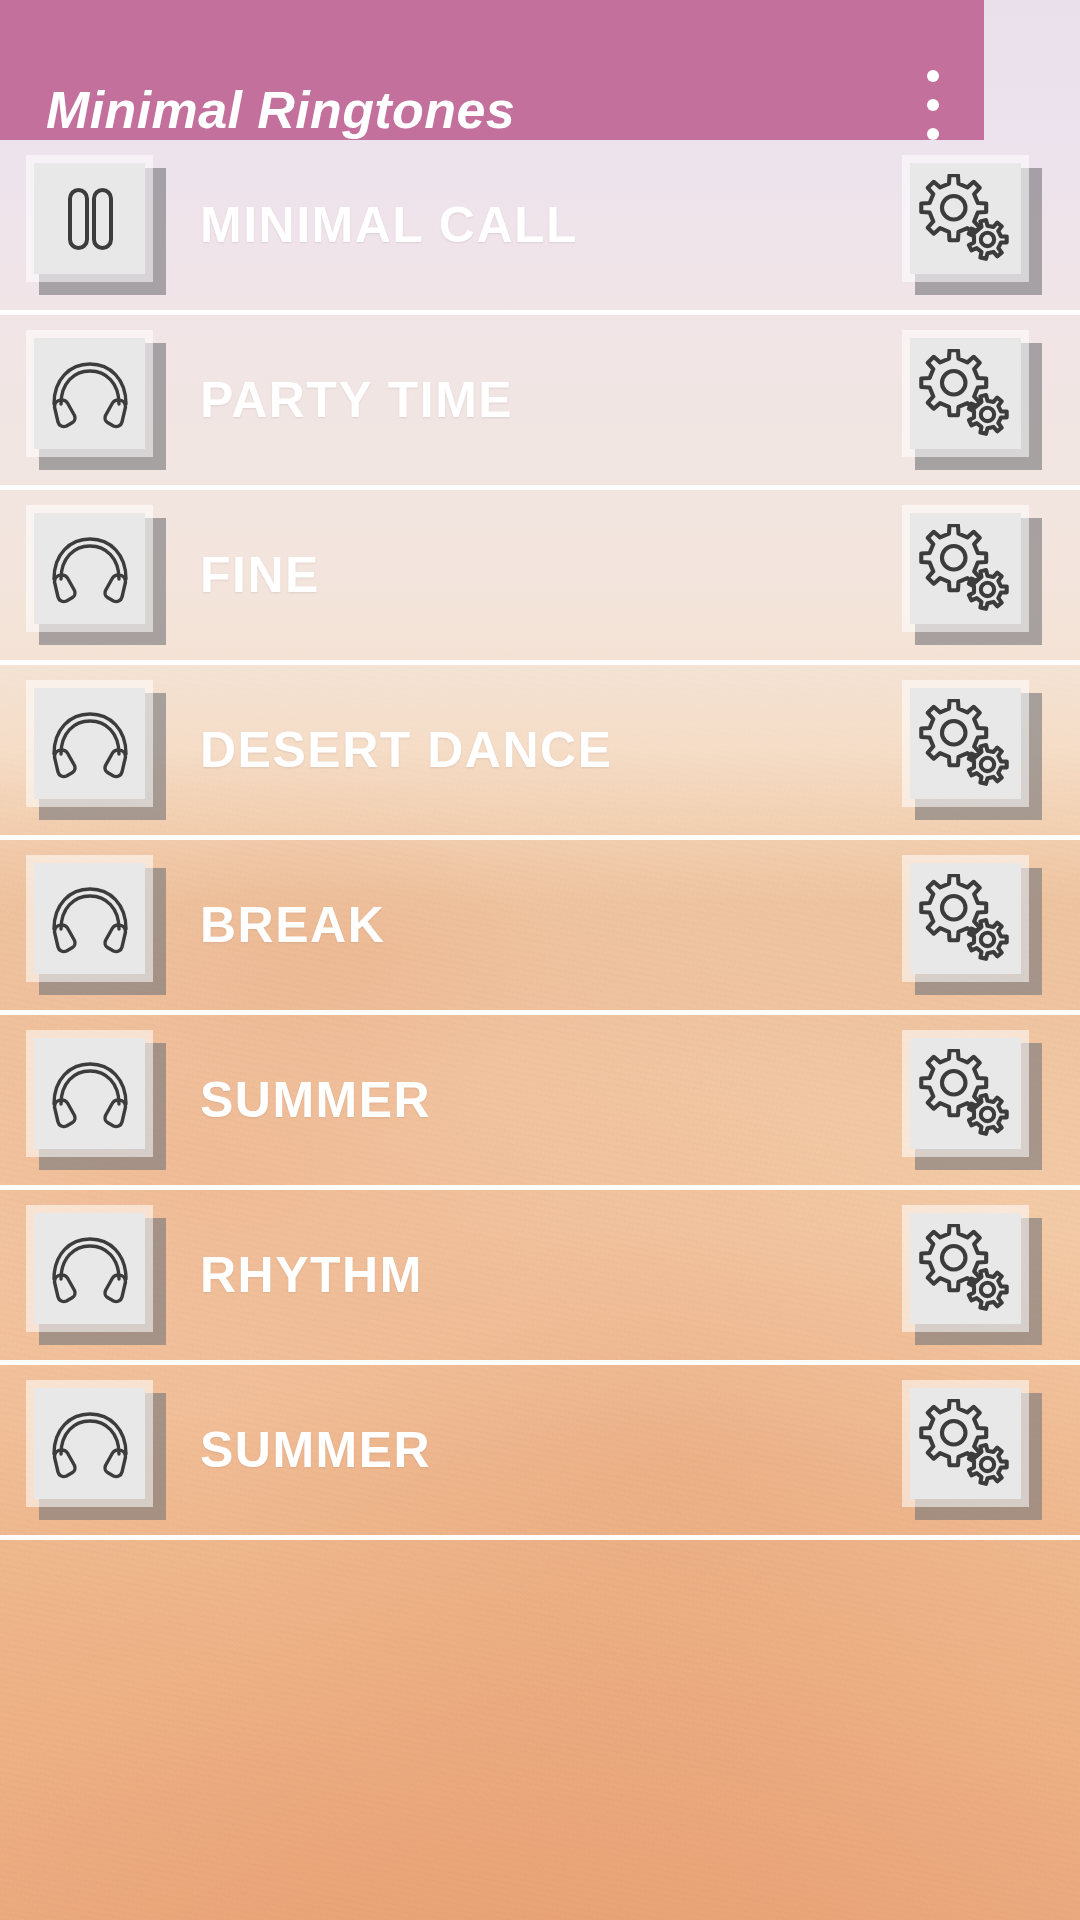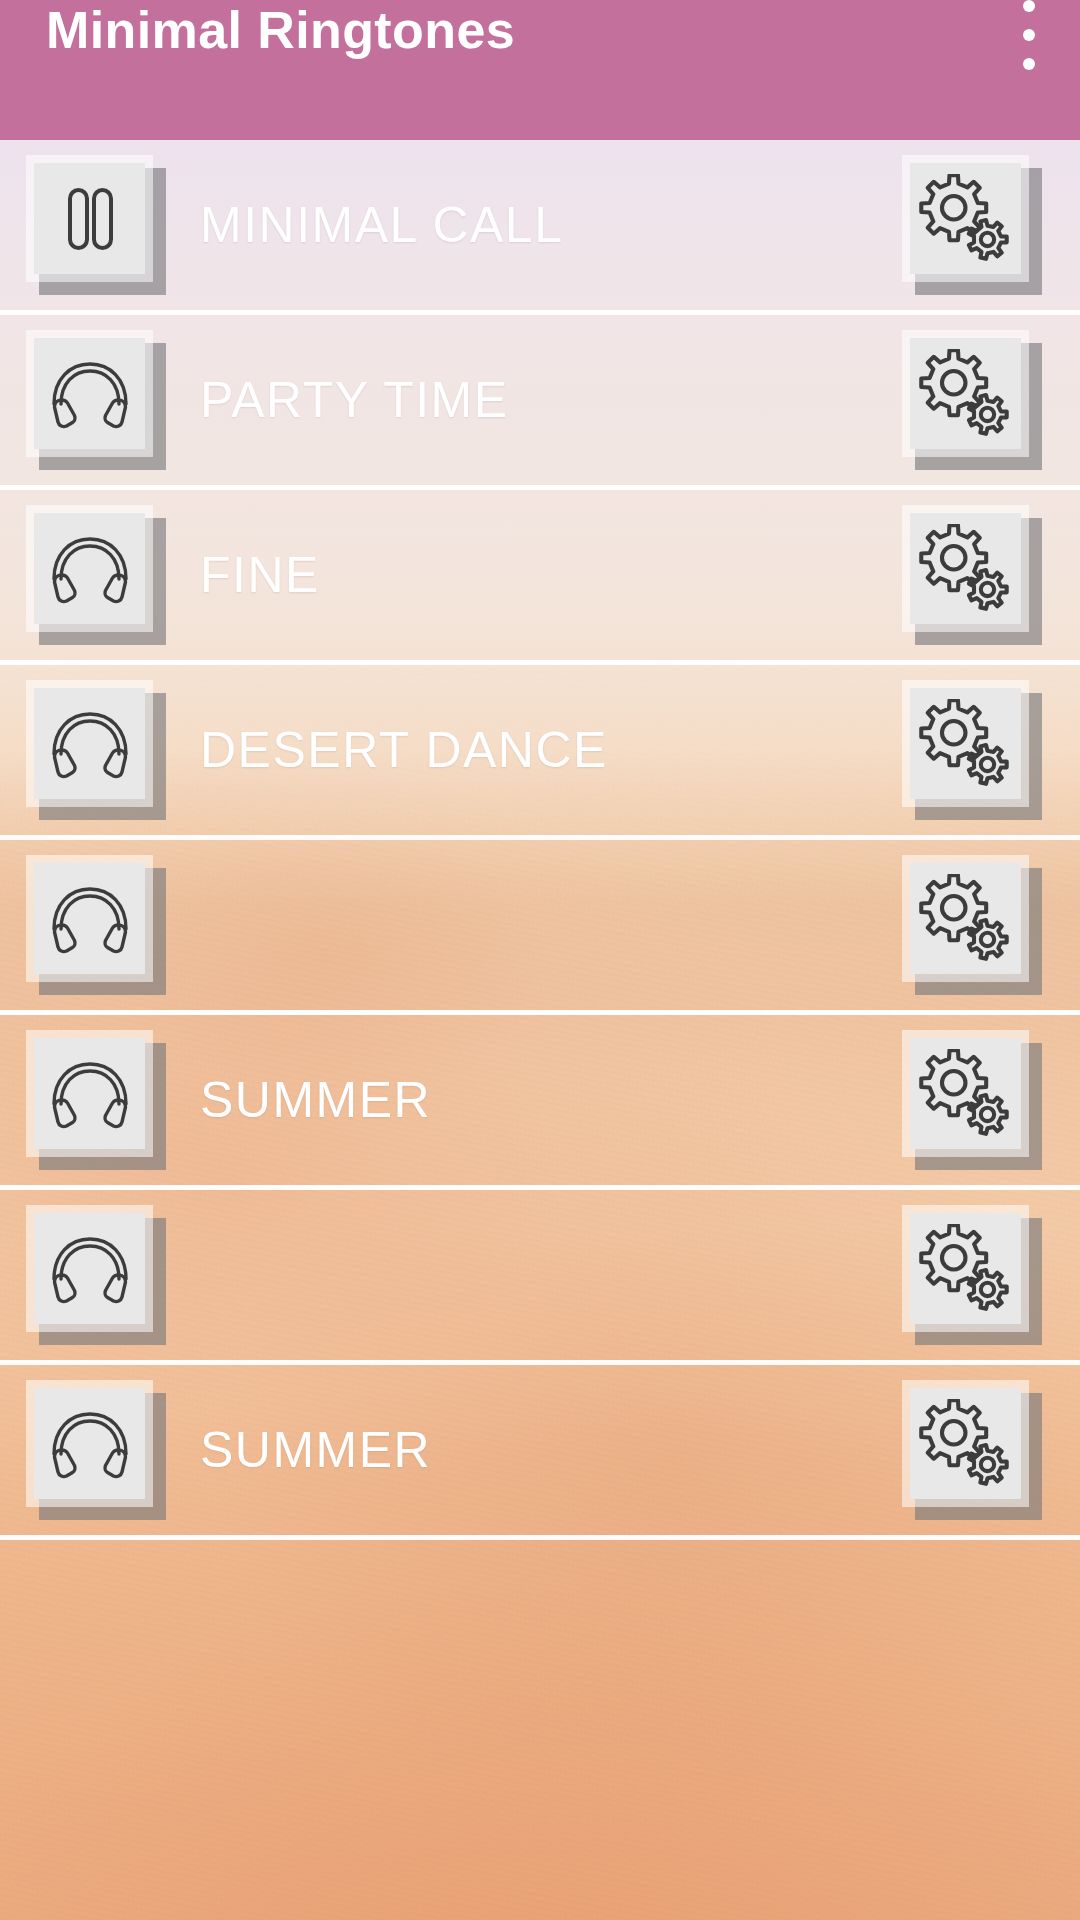--- a/index.html
+++ b/index.html
@@ -56,24 +56,24 @@
     background-image:
       repeating-linear-gradient(11deg, rgba(160,95,60,.05) 0 2px, rgba(255,255,255,0) 2px 6px),
       repeating-linear-gradient(-74deg, rgba(150,88,55,.045) 0 1px, rgba(255,255,255,0) 1px 5px),
       repeating-linear-gradient(43deg, rgba(255,255,255,.05) 0 1px, rgba(255,255,255,0) 1px 7px);
     mask-image:linear-gradient(to bottom, rgba(0,0,0,0) 0%, rgba(0,0,0,0) 30%, rgba(0,0,0,1) 48%, rgba(0,0,0,1) 100%);
     -webkit-mask-image:linear-gradient(to bottom, rgba(0,0,0,0) 0%, rgba(0,0,0,0) 30%, rgba(0,0,0,1) 48%, rgba(0,0,0,1) 100%);
   }
 
   
   #appbar{
-    position:absolute;left:0;top:0;width:1080px;height:140px;
+    position:absolute;left:0;top:0;width:984px;height:140px;
     background:#c4709d;
     z-index:10;
-    display:flex;align-items:flex-start;
+    display:flex;align-items:flex-end;font-style:italic;
   }
   #appbar-title{
     color:#ffffff;
     font-size:52px;
     font-weight:bold;
     letter-spacing:.4px;
     margin-left:46px;
     font-family:"Liberation Sans", sans-serif;
   }
   #overflow{
@@ -119,21 +119,21 @@
     display:flex;align-items:center;justify-content:center;
   }
   .tile svg{display:block;}
 
   .left-tile{margin-left:26px;}
   .right-tile{margin-left:auto;margin-right:38px;}
 
   .label{
     color:#ffffff;
     font-size:50px;
-    font-weight:400;
+    font-weight:700;
     letter-spacing:1.5px;
     margin-left:34px;
     white-space:nowrap;
     font-family:"Liberation Sans", sans-serif;
     text-shadow:0 1px 2px rgba(140,110,110,.18);
   }
 </style>
 </head>
 <body>
 
@@ -278,20 +278,21 @@
         <svg width="84" height="76" viewBox="0 0 84 76" aria-hidden="true">
     <g fill="none" stroke="#3c3c3c" stroke-width="3.4" stroke-linejoin="round" stroke-linecap="round">
       <path d="M6 48 C6 23 22 8 42 8 C62 8 78 23 78 48"></path>
       <path d="M13 48 C13 27 26 15 42 15 C58 15 71 27 71 48"></path>
       <path d="M13.5 44 C9 44 6.5 47 6.5 51 L10 66 C11 70 15 71.5 18.5 70 L24.5 66.5 C27 65 27.5 62 26.5 59.5 L19.5 47 C18.3 45 16 44 13.5 44 Z"></path>
       <path d="M70.5 44 C75 44 77.5 47 77.5 51 L74 66 C73 70 69 71.5 65.5 70 L59.5 66.5 C57 65 56.5 62 57.5 59.5 L64.5 47 C65.7 45 68 44 70.5 44 Z"></path>
     </g>
   </svg>
       </div>
     </div>
+    <div class="label">BREAK</div>
     <div class="tile right-tile">
       <div class="shadow"></div>
       <div class="plate"></div>
       <div class="inner">
         <svg width="96" height="90" viewBox="0 0 92 88" aria-hidden="true">
     <g fill="none" stroke="#3c3c3c" stroke-width="4" stroke-linejoin="round">
       <path d="M57.55 28.35 L65.73 28.85 L65.73 37.15 L57.55 37.65 L53.94 46.36 L59.37 52.50 L53.50 58.37 L47.36 52.94 L38.65 56.55 L38.15 64.73 L29.85 64.73 L29.35 56.55 L20.64 52.94 L14.50 58.37 L8.63 52.50 L14.06 46.36 L10.45 37.65 L2.27 37.15 L2.27 28.85 L10.45 28.35 L14.06 19.64 L8.63 13.50 L14.50 7.63 L20.64 13.06 L29.35 9.45 L29.85 1.27 L38.15 1.27 L38.65 9.45 L47.36 13.06 L53.50 7.63 L59.37 13.50 L53.94 19.64 Z"></path>
       <circle cx="34" cy="33" r="11.5"></circle>
       <path d="M80.16 60.99 L85.79 61.16 L85.79 66.84 L80.16 67.01 L77.56 72.41 L80.93 76.92 L76.49 80.46 L72.85 76.17 L67.01 77.50 L65.59 82.95 L60.05 81.68 L61.14 76.16 L56.45 72.42 L51.31 74.71 L48.84 69.59 L53.84 67.00 L53.84 61.00 L48.84 58.41 L51.31 53.29 L56.45 55.58 L61.14 51.84 L60.05 46.32 L65.59 45.05 L67.01 50.50 L72.85 51.83 L76.49 47.54 L80.93 51.08 L77.56 55.59 Z"></path>
       <circle cx="67" cy="64" r="6.5"></circle>
@@ -339,20 +340,21 @@
         <svg width="84" height="76" viewBox="0 0 84 76" aria-hidden="true">
     <g fill="none" stroke="#3c3c3c" stroke-width="3.4" stroke-linejoin="round" stroke-linecap="round">
       <path d="M6 48 C6 23 22 8 42 8 C62 8 78 23 78 48"></path>
       <path d="M13 48 C13 27 26 15 42 15 C58 15 71 27 71 48"></path>
       <path d="M13.5 44 C9 44 6.5 47 6.5 51 L10 66 C11 70 15 71.5 18.5 70 L24.5 66.5 C27 65 27.5 62 26.5 59.5 L19.5 47 C18.3 45 16 44 13.5 44 Z"></path>
       <path d="M70.5 44 C75 44 77.5 47 77.5 51 L74 66 C73 70 69 71.5 65.5 70 L59.5 66.5 C57 65 56.5 62 57.5 59.5 L64.5 47 C65.7 45 68 44 70.5 44 Z"></path>
     </g>
   </svg>
       </div>
     </div>
+    <div class="label">RHYTHM</div>
     <div class="tile right-tile">
       <div class="shadow"></div>
       <div class="plate"></div>
       <div class="inner">
         <svg width="96" height="90" viewBox="0 0 92 88" aria-hidden="true">
     <g fill="none" stroke="#3c3c3c" stroke-width="4" stroke-linejoin="round">
       <path d="M57.55 28.35 L65.73 28.85 L65.73 37.15 L57.55 37.65 L53.94 46.36 L59.37 52.50 L53.50 58.37 L47.36 52.94 L38.65 56.55 L38.15 64.73 L29.85 64.73 L29.35 56.55 L20.64 52.94 L14.50 58.37 L8.63 52.50 L14.06 46.36 L10.45 37.65 L2.27 37.15 L2.27 28.85 L10.45 28.35 L14.06 19.64 L8.63 13.50 L14.50 7.63 L20.64 13.06 L29.35 9.45 L29.85 1.27 L38.15 1.27 L38.65 9.45 L47.36 13.06 L53.50 7.63 L59.37 13.50 L53.94 19.64 Z"></path>
       <circle cx="34" cy="33" r="11.5"></circle>
       <path d="M80.16 60.99 L85.79 61.16 L85.79 66.84 L80.16 67.01 L77.56 72.41 L80.93 76.92 L76.49 80.46 L72.85 76.17 L67.01 77.50 L65.59 82.95 L60.05 81.68 L61.14 76.16 L56.45 72.42 L51.31 74.71 L48.84 69.59 L53.84 67.00 L53.84 61.00 L48.84 58.41 L51.31 53.29 L56.45 55.58 L61.14 51.84 L60.05 46.32 L65.59 45.05 L67.01 50.50 L72.85 51.83 L76.49 47.54 L80.93 51.08 L77.56 55.59 Z"></path>
       <circle cx="67" cy="64" r="6.5"></circle>

